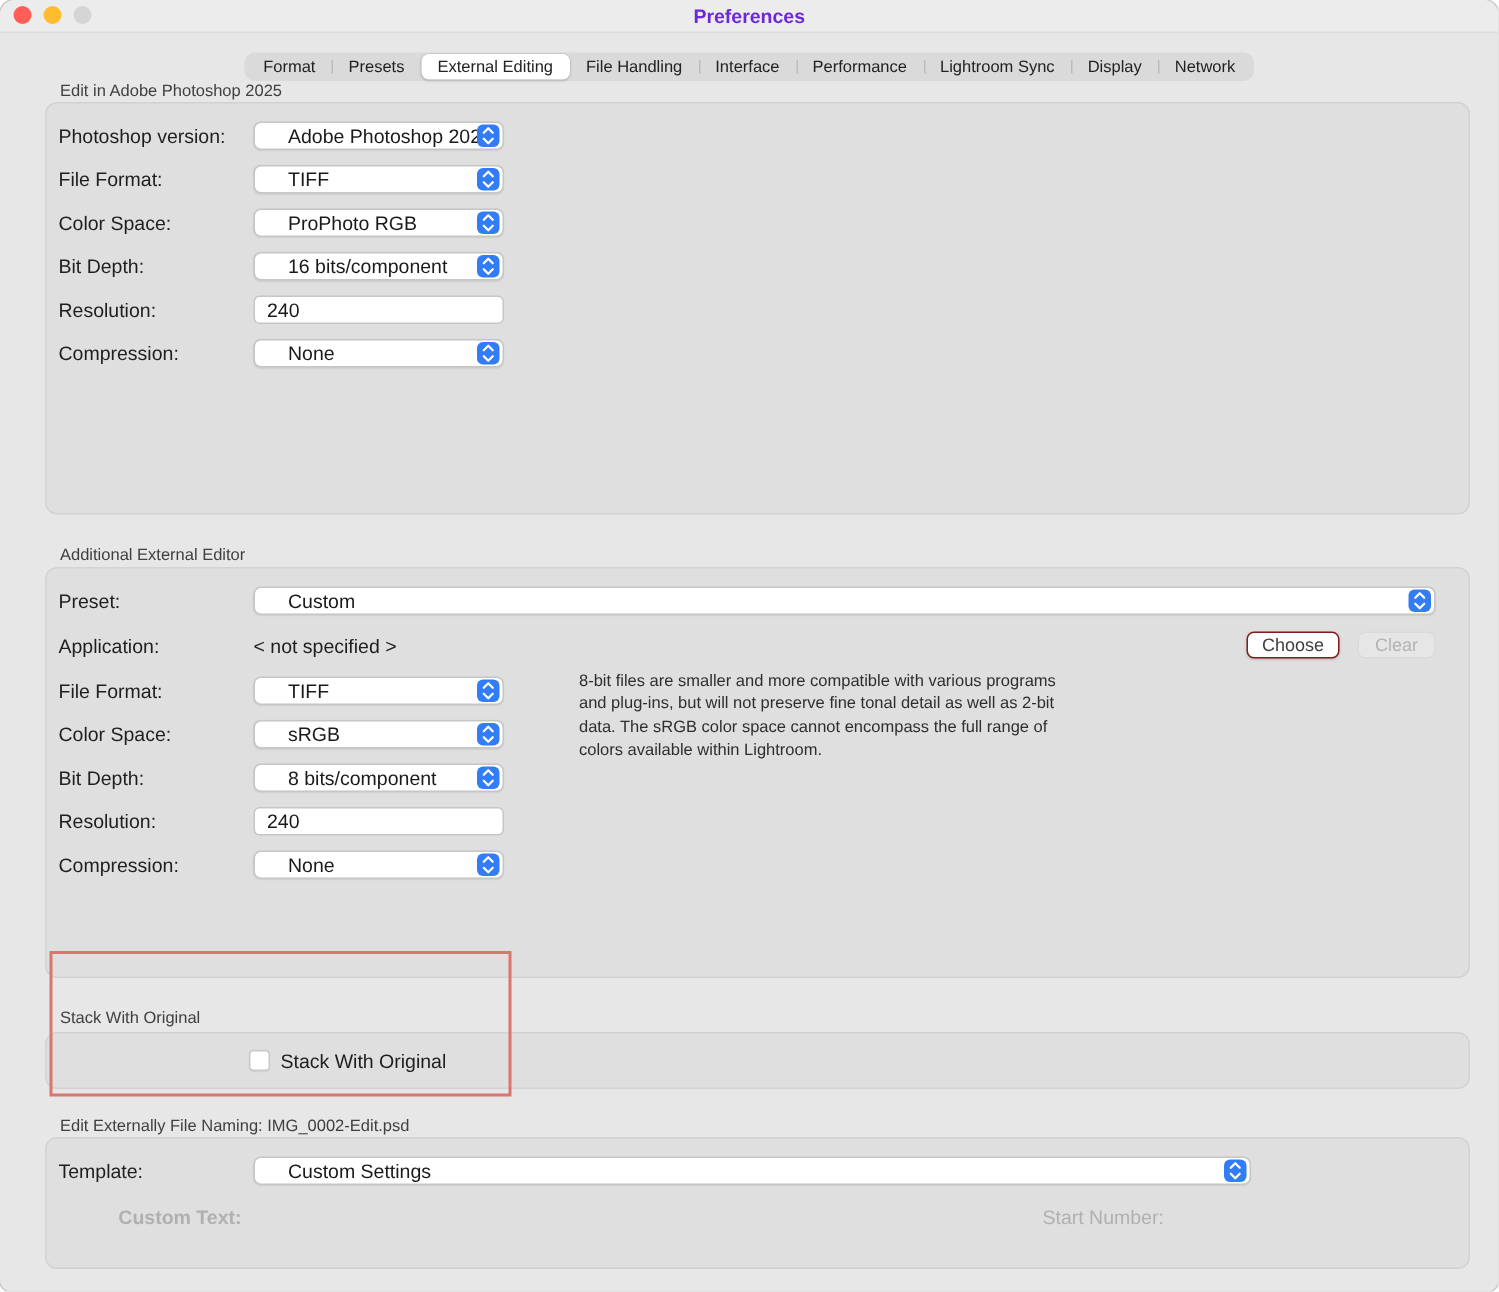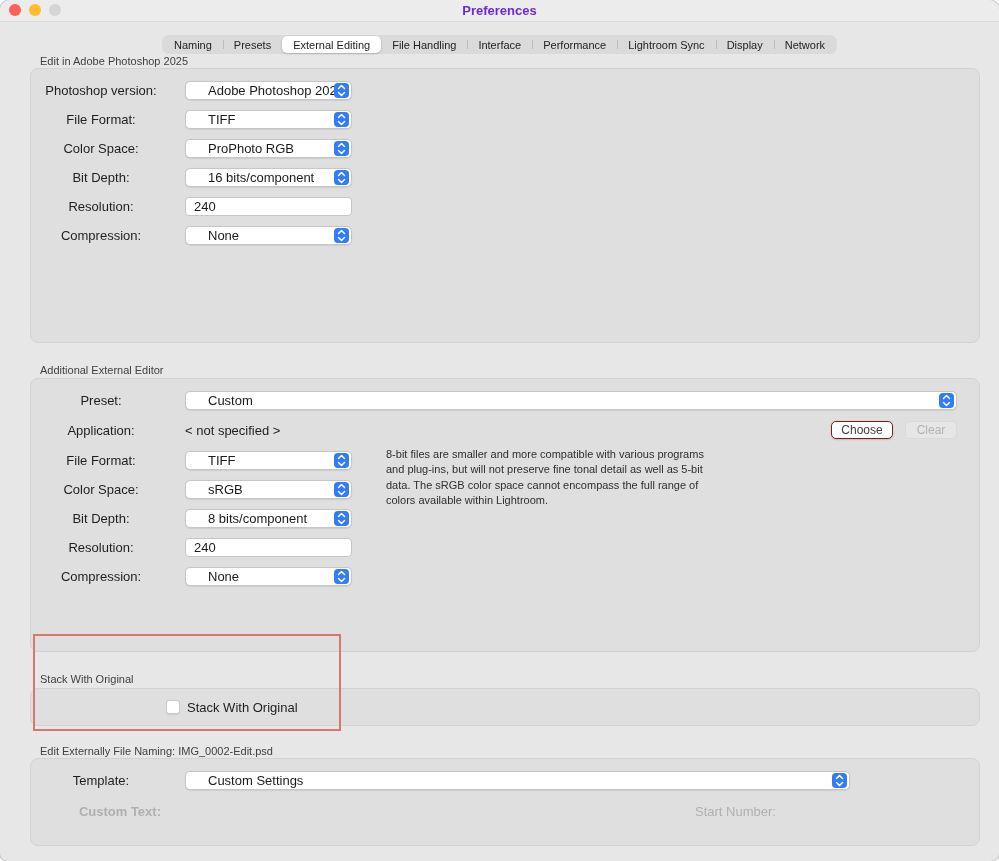--- a/index.html
+++ b/index.html
@@ -43,22 +43,22 @@
   
   .section-label { position:absolute; left:40px; font-size:11px; color:#3f3f3f; }
   .panel {
     position:absolute; left:30px; width:950px;
     background:#dfdfdf; border:1px solid #d2d2d2; border-radius:8px;
     padding:11px 8px 0 8px;
   }
   .form-row { display:flex; align-items:center; height:20px; margin-bottom:9px; position:relative; }
   .form-row.tight { margin-bottom:10px; }
   .form-label {
-    width:124px; text-align:center; font-size:13px; color:#1e1e1e;
-    margin-right:22px; flex:none; white-space:nowrap;
+    width:124px; text-align:left; font-size:13px; color:#1e1e1e;
+    margin-right:6px; flex:none; white-space:nowrap;
   }
   .static-value { font-size:13px; color:#1e1e1e; }
   
   .popup {
     position:relative; height:19px; background:#ffffff;
     border:1px solid #c6c6c6; border-radius:5px;
     display:flex; align-items:center;
     box-shadow:0 0.5px 1px rgba(0,0,0,0.08);
   }
   .popup.w-std { width:167px; }
@@ -118,21 +118,21 @@
     <div class="traffic">
       <div class="light red"></div>
       <div class="light yellow"></div>
       <div class="light gray"></div>
     </div>
     <div class="win-title">Preferences</div>
   </div>
 
   <div class="tabbar-wrap">
     <div class="tabbar">
-        <div class="tab">Naming</div>
+        <div class="tab">Format</div>
         <div class="tab">Presets</div>
         <div class="tab active">External Editing</div>
         <div class="tab">File Handling</div>
         <div class="tab">Interface</div>
         <div class="tab">Performance</div>
         <div class="tab">Lightroom Sync</div>
         <div class="tab">Display</div>
         <div class="tab">Network</div>
       </div>
   </div>
@@ -276,21 +276,21 @@
         <span class="popup-text">None</span>
         <span class="stepper">
           <svg width="9" height="13" viewBox="0 0 9 13">
               <path d="M1.5 4.5 L4.5 1.5 L7.5 4.5 M1.5 8.5 L4.5 11.5 L7.5 8.5" stroke="#ffffff" stroke-width="1.5" fill="none" stroke-linecap="round" stroke-linejoin="round"></path>
             </svg>
         </span>
       </div>
     </div>
 
     <div class="help-text" style="left:355px; top:68px; width:350px;">8-bit files are smaller and more compatible with various programs
-and plug-ins, but will not preserve fine tonal detail as well as 5-bit
+and plug-ins, but will not preserve fine tonal detail as well as 2-bit
 data. The sRGB color space cannot encompass the full range of
 colors available within Lightroom.</div>
   </div>
 
   <div class="section-label" style="top:673px;">Stack With Original</div>
   <div class="panel stack-panel" style="top:688px; height:38px; padding-top:0;">
     <div style="width:127px;"></div>
     <div class="checkbox"></div>
     <div class="checkbox-label">Stack With Original</div>
   </div>

